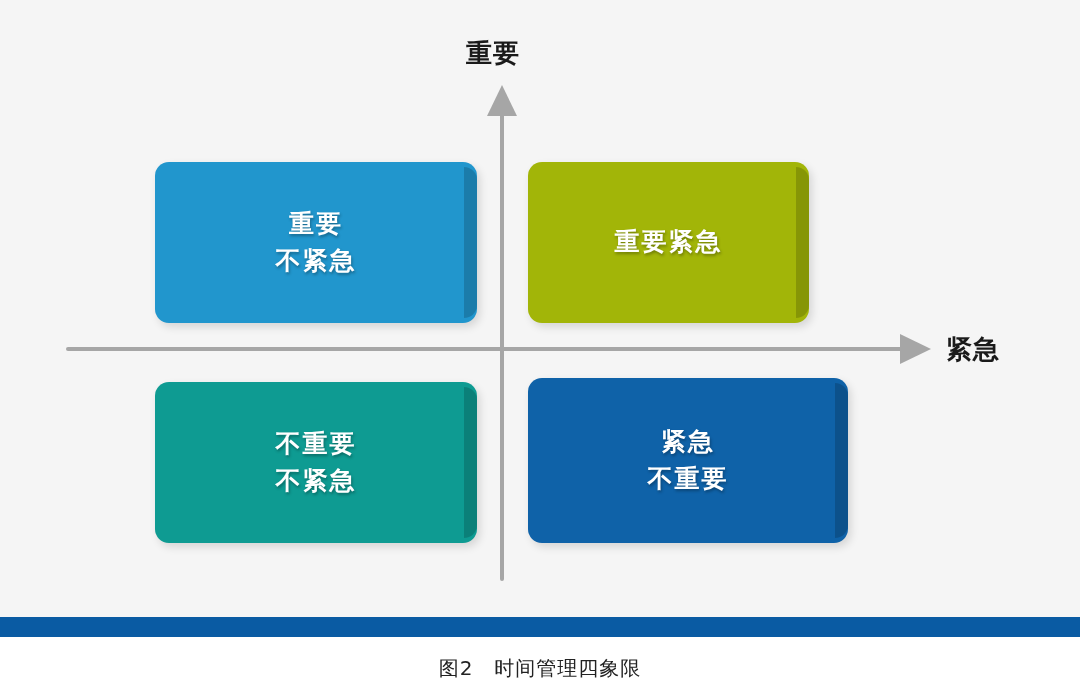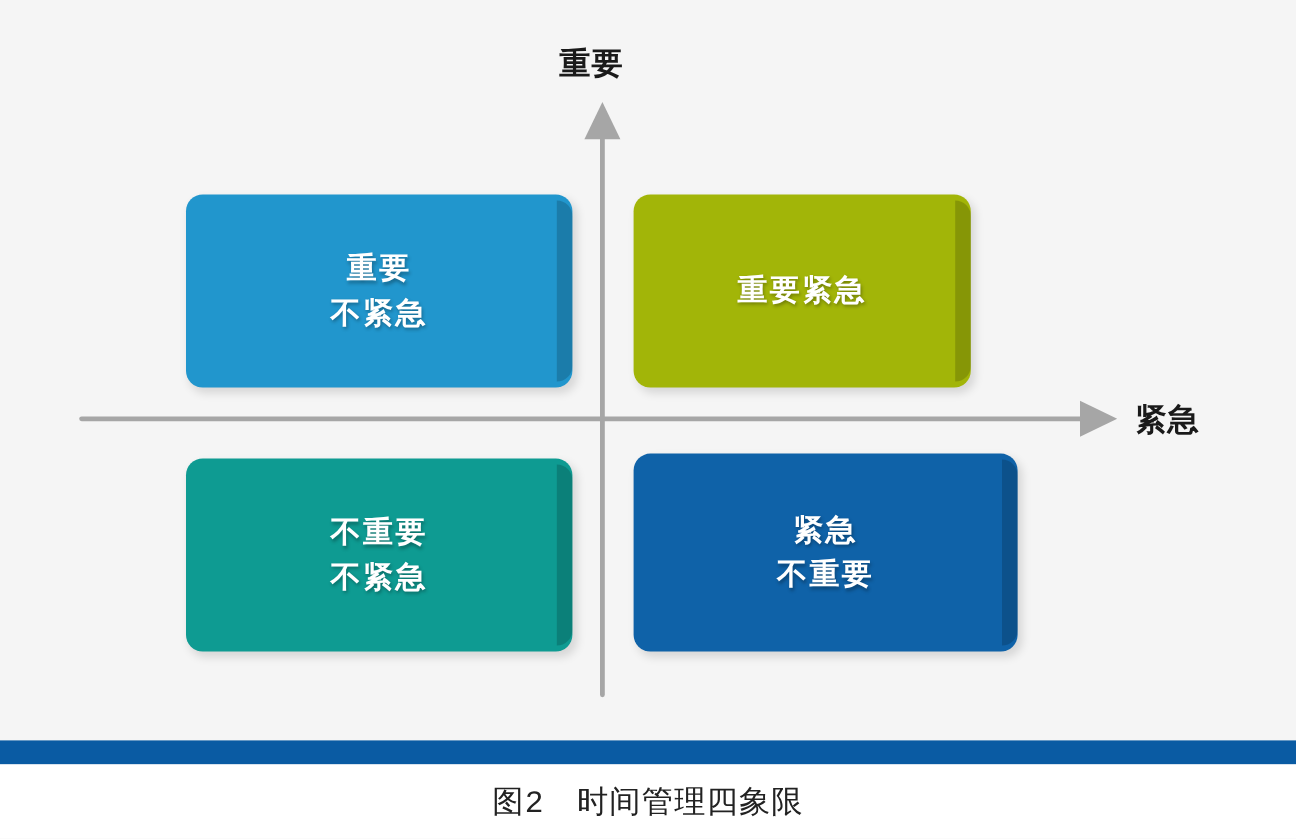--- a/index.html
+++ b/index.html
@@ -177,24 +177,23 @@
     width: 1080px;
     height: 62px;
     background: #ffffff;
     display: flex;
     align-items: center;
     justify-content: center;
   }
 
   #figure-caption {
     color: #222222;
-    font-size: 26px;
+    font-size: 20px;
     letter-spacing: 1px;
     white-space: pre;
-    font-family: Liberation Mono, monospace;
   }
 </style>
 </head>
 <body>
 
 <div id="figure-canvas">
 
   <div class="axis-line-h"></div>
   <div class="axis-arrow-h"></div>
   <div class="axis-line-v"></div>

